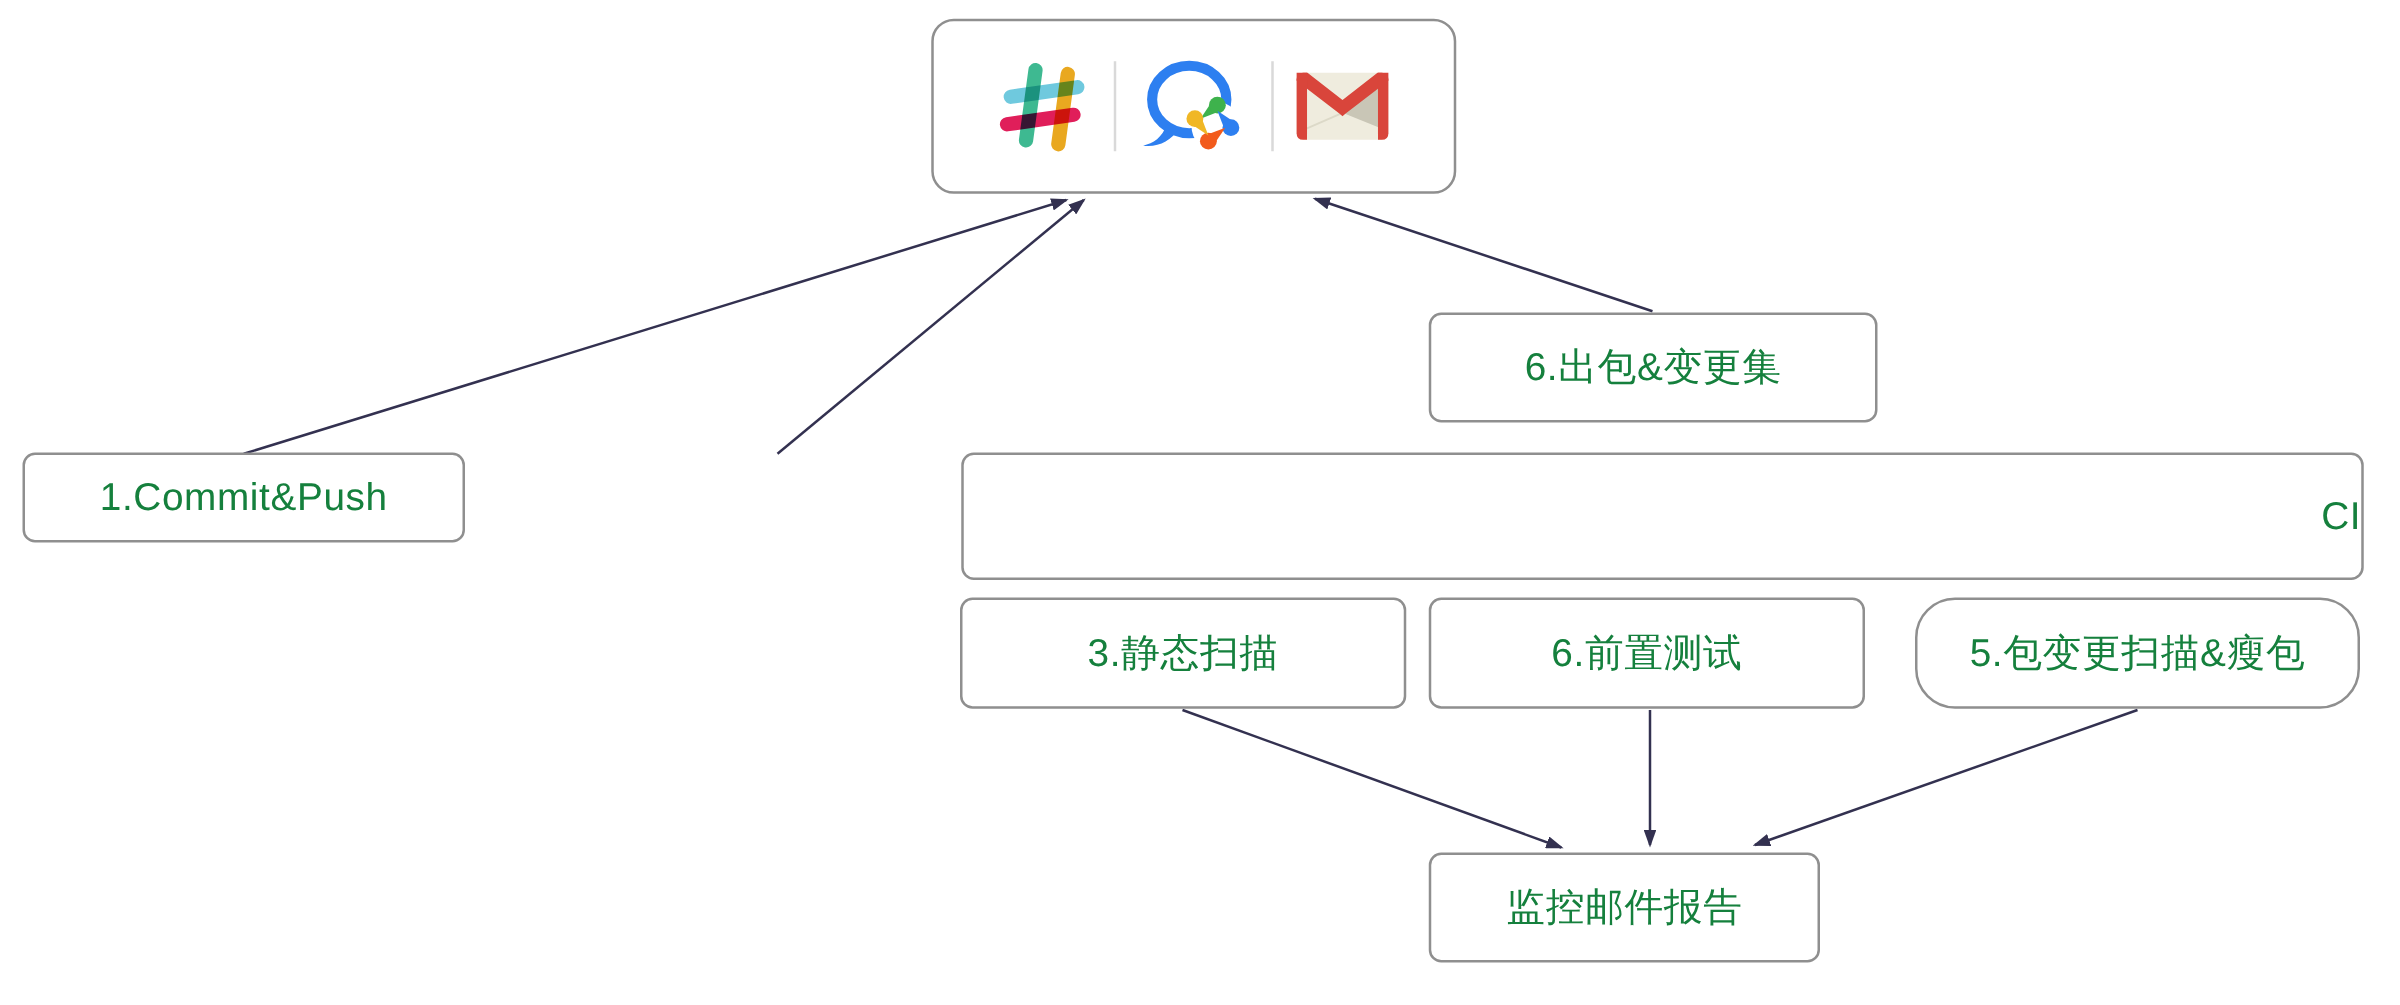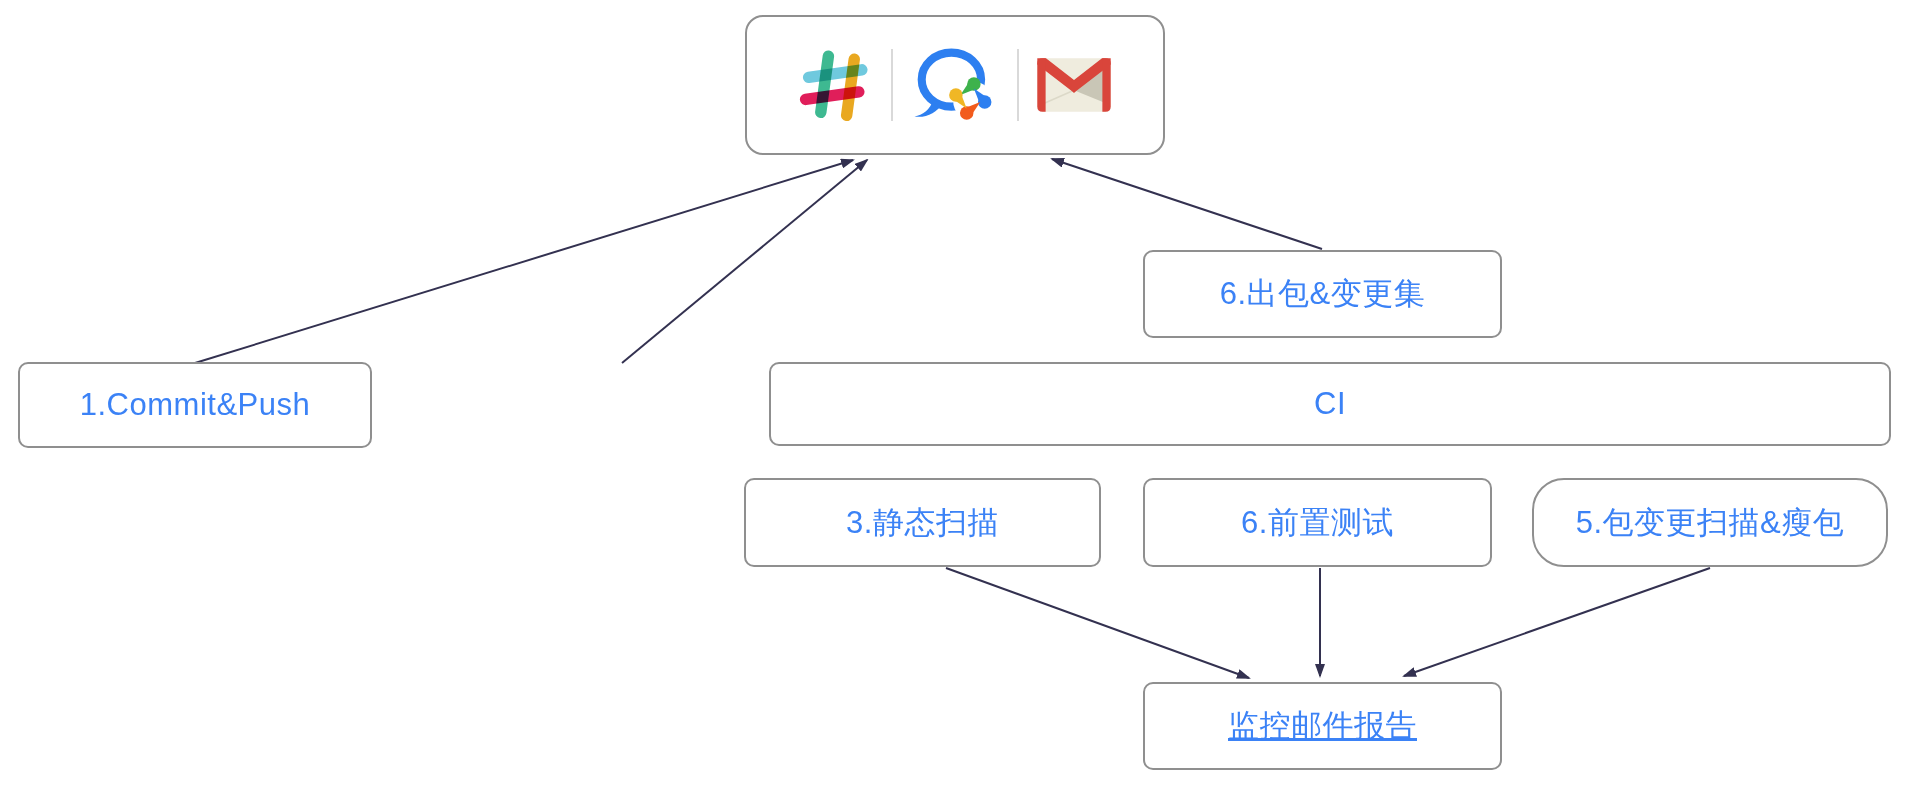--- a/index.html
+++ b/index.html
@@ -25,21 +25,21 @@
   }
   .node {
     position: absolute;
     box-sizing: border-box;
     background: #ffffff;
     border: 2px solid #8F8F8F;
     border-radius: 10px;
     display: flex;
     align-items: center;
     justify-content: center;
-    color: #3b82f6;
+    color: #15803d;
     font-size: 31px;
     letter-spacing: 0.5px;
     white-space: nowrap;
   }
   .icons-box {
     border-radius: 18px;
     gap: 17px;
   }
   .divider {
     width: 2px;
@@ -111,42 +111,42 @@
         <rect x="1.5" y="1.5" width="97" height="71" rx="7" fill="#EFECDE"></rect>
         <polygon points="50,44 97,11 97,63" fill="#C9C6B6"></polygon>
         <line x1="4" y1="64" x2="50" y2="44" stroke="#DCD9C8" stroke-width="2"></line>
         <polygon points="1.5,1.5 13,1.5 50,30.5 87,1.5 98.5,1.5 98.5,10 53,45 50,47.5 47,45 1.5,10" fill="#D9453B"></polygon>
         <path d="M1.5,8.5 L1.5,65.5 Q1.5,72.5 8.5,72.5 L12.5,72.5 L12.5,1.5 L8.5,1.5 Q1.5,1.5 1.5,8.5 Z" fill="#D9453B"></path>
         <path d="M98.5,8.5 L98.5,65.5 Q98.5,72.5 91.5,72.5 L87.5,72.5 L87.5,1.5 L91.5,1.5 Q98.5,1.5 98.5,8.5 Z" fill="#D9453B"></path>
       </svg>
     </span>
   </div>
 
-  <div class="node" style="left:18px; top:362px; width:354px; height:86px;">
+  <div class="node" style="left:18px; top:362px; width:354px; height:72px;">
     <span>1.Commit&amp;Push</span>
   </div>
 
 
-  <div class="node" style="left:769px; top:362px; width:1122px; height:84px;">
+  <div class="node" style="left:769px; top:362px; width:1122px; height:102px;justify-content:flex-end;">
     <span>CI</span>
   </div>
 
   <div class="node" style="left:1143px; top:250px; width:359px; height:88px;">
     <span>6.出包&amp;变更集</span>
   </div>
 
-  <div class="node" style="left:744px; top:478px; width:357px; height:89px;text-align:right;">
+  <div class="node" style="left:768px; top:478px; width:357px; height:89px;text-align:right;">
     <span>3.静态扫描</span>
   </div>
 
   <div class="node" style="left:1143px; top:478px; width:349px; height:89px;">
     <span>6.前置测试</span>
   </div>
 
   <div class="node" style="left:1532px; top:478px; width:356px; height:89px;border-radius:32px;">
     <span>5.包变更扫描&amp;瘦包</span>
   </div>
 
-  <div class="node" style="left:1143px; top:682px; width:359px; height:88px;text-decoration:underline;">
+  <div class="node" style="left:1143px; top:682px; width:313px; height:88px;">
     <span>监控邮件报告</span>
   </div>
 
 </div>
 
 </body></html>

